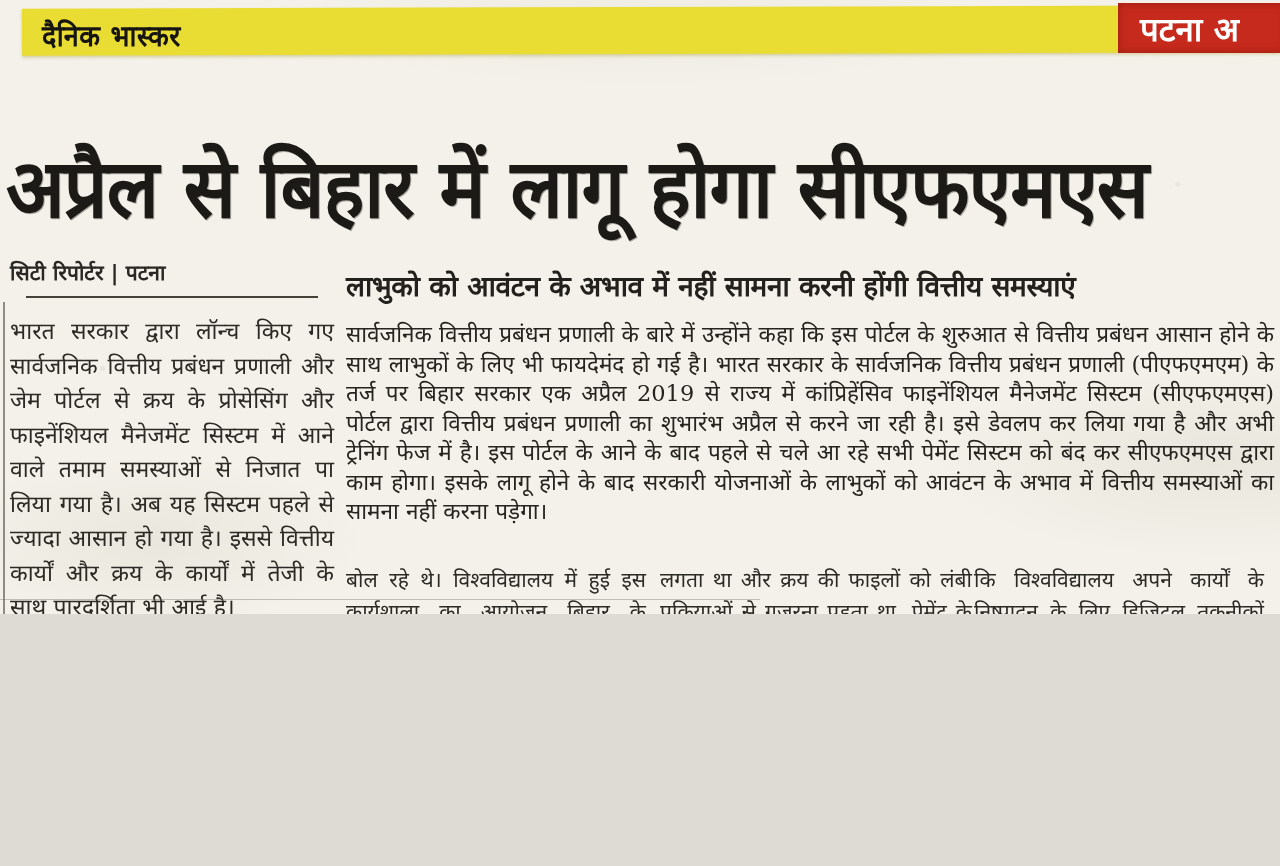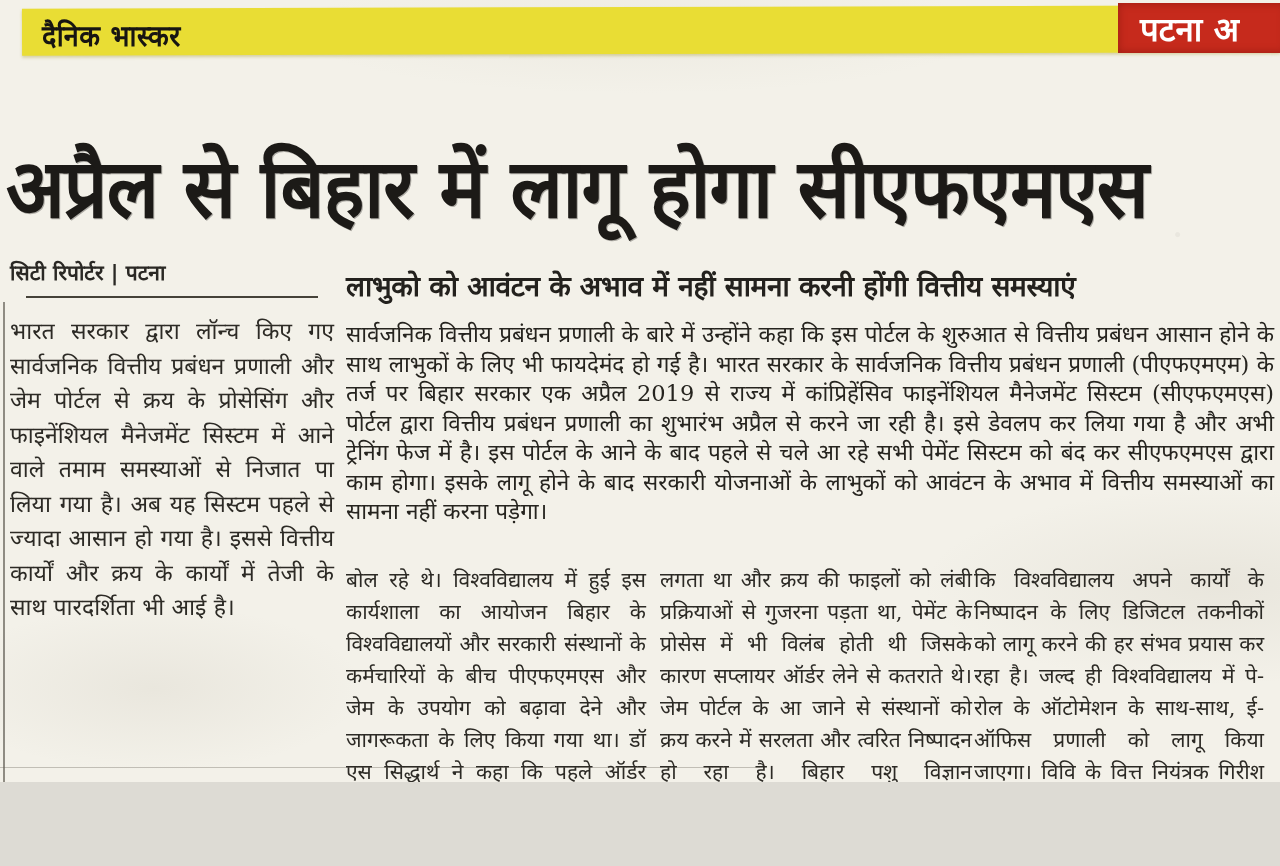--- a/index.html
+++ b/index.html
@@ -1,19 +1,19 @@
 <!DOCTYPE html>
 <html lang="hi"><head>
 <meta charset="utf-8">
 <style>
   * { margin:0; padding:0; box-sizing:border-box; }
   html,body { background:#dddbd4; }
   .page {
     position:relative;
-    width:1280px; height:782px;
+    width:1280px; height:614px;
     margin:0 auto;
     overflow:hidden;
     background:#f3f1e9;
     background-image:
       radial-gradient(circle at 8% 60%, rgba(120,115,105,0.10) 0 2px, transparent 3px),
       radial-gradient(circle at 92% 30%, rgba(120,115,105,0.08) 0 2px, transparent 3px),
       radial-gradient(ellipse 300px 120px at 12% 88%, rgba(150,140,120,0.10), transparent 70%),
       radial-gradient(ellipse 420px 140px at 95% 75%, rgba(160,150,130,0.12), transparent 70%),
       radial-gradient(ellipse 500px 90px at 50% 4%, rgba(170,160,140,0.08), transparent 70%);
     font-family:"DejaVu Sans","Liberation Sans",sans-serif;

